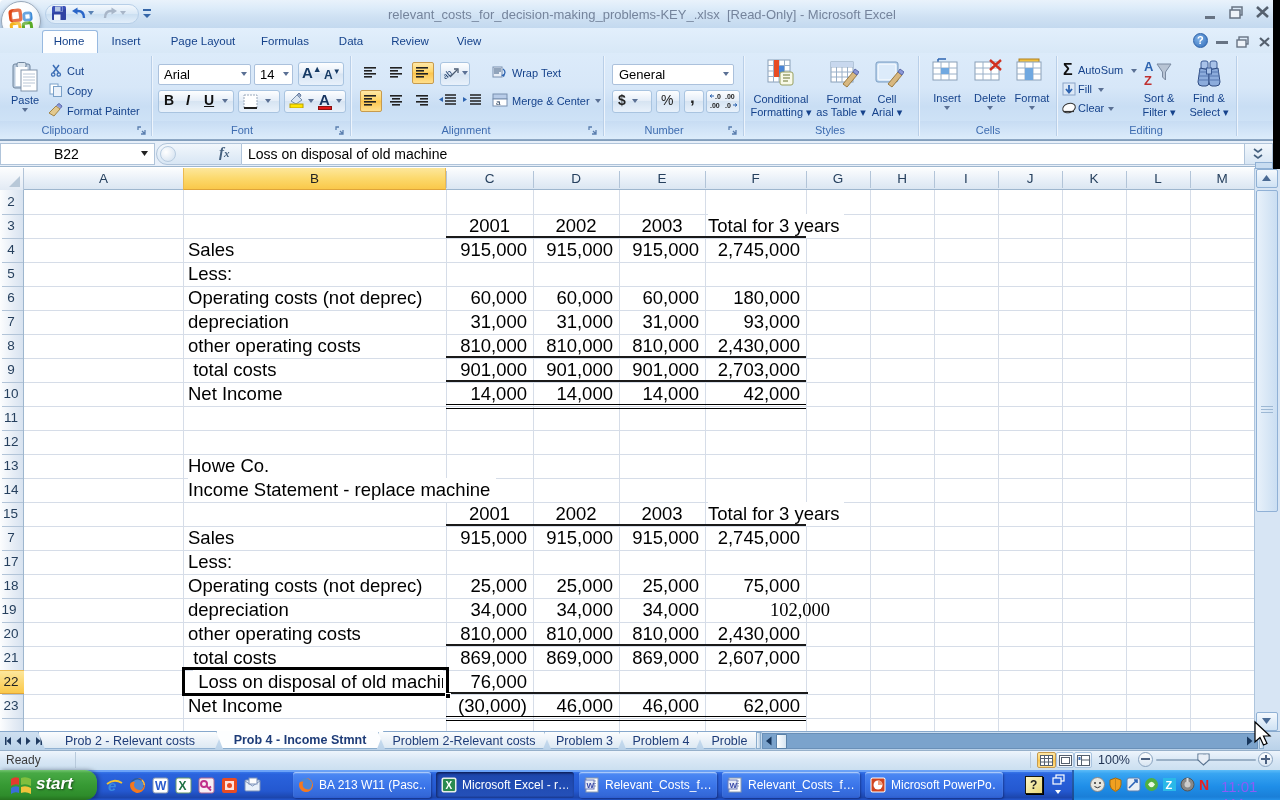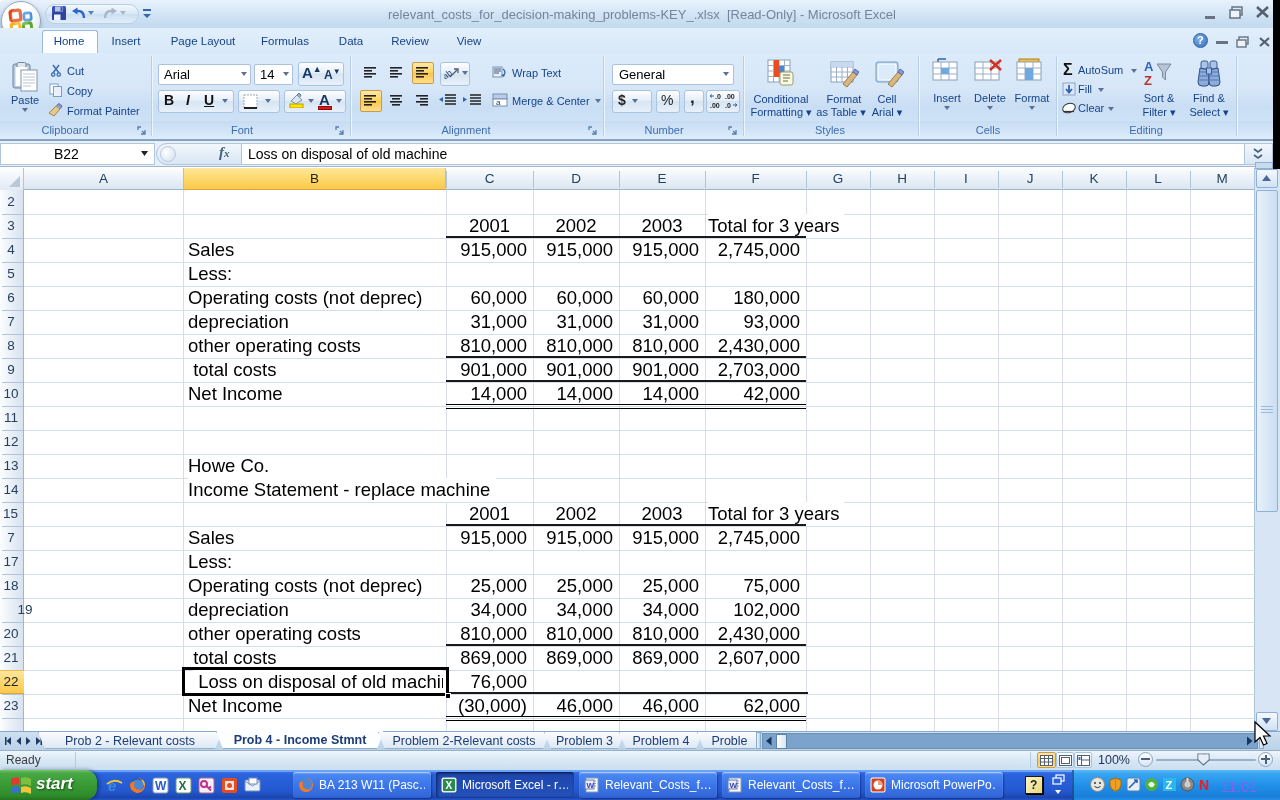--- a/index.html
+++ b/index.html
@@ -602,21 +602,21 @@
     <div class="a rowh" style="left:0;top:478px;width:22px;">14</div>
     <div class="a" style="left:2px;top:502px;width:21px;height:1px;background:#b2c4d8;"></div>
     <div class="a rowh" style="left:0;top:502px;width:21px;">15</div>
     <div class="a" style="left:2px;top:526px;width:21px;height:1px;background:#b2c4d8;"></div>
     <div class="a rowh" style="left:0;top:526px;width:22px;">7</div>
     <div class="a" style="left:2px;top:550px;width:21px;height:1px;background:#b2c4d8;"></div>
     <div class="a rowh" style="left:0;top:550px;width:22px;">17</div>
     <div class="a" style="left:2px;top:574px;width:21px;height:1px;background:#b2c4d8;"></div>
     <div class="a rowh" style="left:0;top:574px;width:22px;">18</div>
     <div class="a" style="left:2px;top:598px;width:21px;height:1px;background:#b2c4d8;"></div>
-    <div class="a rowh" style="left:16px;top:598px;width:18px;">19</div>
+    <div class="a rowh" style="left:0;top:598px;width:18px;">19</div>
     <div class="a" style="left:2px;top:622px;width:21px;height:1px;background:#b2c4d8;"></div>
     <div class="a rowh" style="left:0;top:622px;width:22px;">20</div>
     <div class="a" style="left:2px;top:646px;width:21px;height:1px;background:#b2c4d8;"></div>
     <div class="a rowh" style="left:0;top:646px;width:22px;">21</div>
     <div class="a" style="left:2px;top:670px;width:21px;height:1px;background:#b2c4d8;"></div>
     <div class="a" style="left:0;top:670px;width:24px;height:24px;background:linear-gradient(180deg,#fde79c,#fac84a);border-top:1px solid #ecba50;border-bottom:1px solid #dfa43a;"></div>
     <div class="a rowh" style="left:0;top:670px;width:22px;color:#222;">22</div>
     <div class="a" style="left:2px;top:694px;width:21px;height:1px;background:#b2c4d8;"></div>
     <div class="a rowh" style="left:0;top:694px;width:22px;">23</div>
     <div class="a" style="left:2px;top:718px;width:21px;height:1px;background:#b2c4d8;"></div>
@@ -704,21 +704,21 @@
     <div class="a txt" style="left:188px;top:550px;">Less:</div>
     <div class="a txt" style="left:188px;top:574px;">Operating costs (not deprec)</div>
     <div class="a num" style="left:417px;top:574px;width:110px;">25,000</div>
     <div class="a num" style="left:503px;top:574px;width:110px;">25,000</div>
     <div class="a num" style="left:589px;top:574px;width:110px;">25,000</div>
     <div class="a num" style="left:690px;top:574px;width:110px;">75,000</div>
     <div class="a txt" style="left:188px;top:598px;">depreciation</div>
     <div class="a num" style="left:417px;top:598px;width:110px;">34,000</div>
     <div class="a num" style="left:503px;top:598px;width:110px;">34,000</div>
     <div class="a num" style="left:589px;top:598px;width:110px;">34,000</div>
-    <div class="a num" style="left:690px;top:598px;width:110px;">102,000</div>
+    <div class="a num" style="left:720px;top:598px;width:110px;font-family:Liberation Serif, serif;">102,000</div>
     <div class="a txt" style="left:188px;top:622px;">other operating costs</div>
     <div class="a num" style="left:417px;top:622px;width:110px;">810,000</div>
     <div class="a num" style="left:503px;top:622px;width:110px;">810,000</div>
     <div class="a num" style="left:589px;top:622px;width:110px;">810,000</div>
     <div class="a num" style="left:690px;top:622px;width:110px;">2,430,000</div>
     <div class="a txt" style="left:188px;top:646px;"> total costs</div>
     <div class="a num" style="left:417px;top:646px;width:110px;">869,000</div>
     <div class="a num" style="left:503px;top:646px;width:110px;">869,000</div>
     <div class="a num" style="left:589px;top:646px;width:110px;">869,000</div>
     <div class="a num" style="left:690px;top:646px;width:110px;">2,607,000</div>

